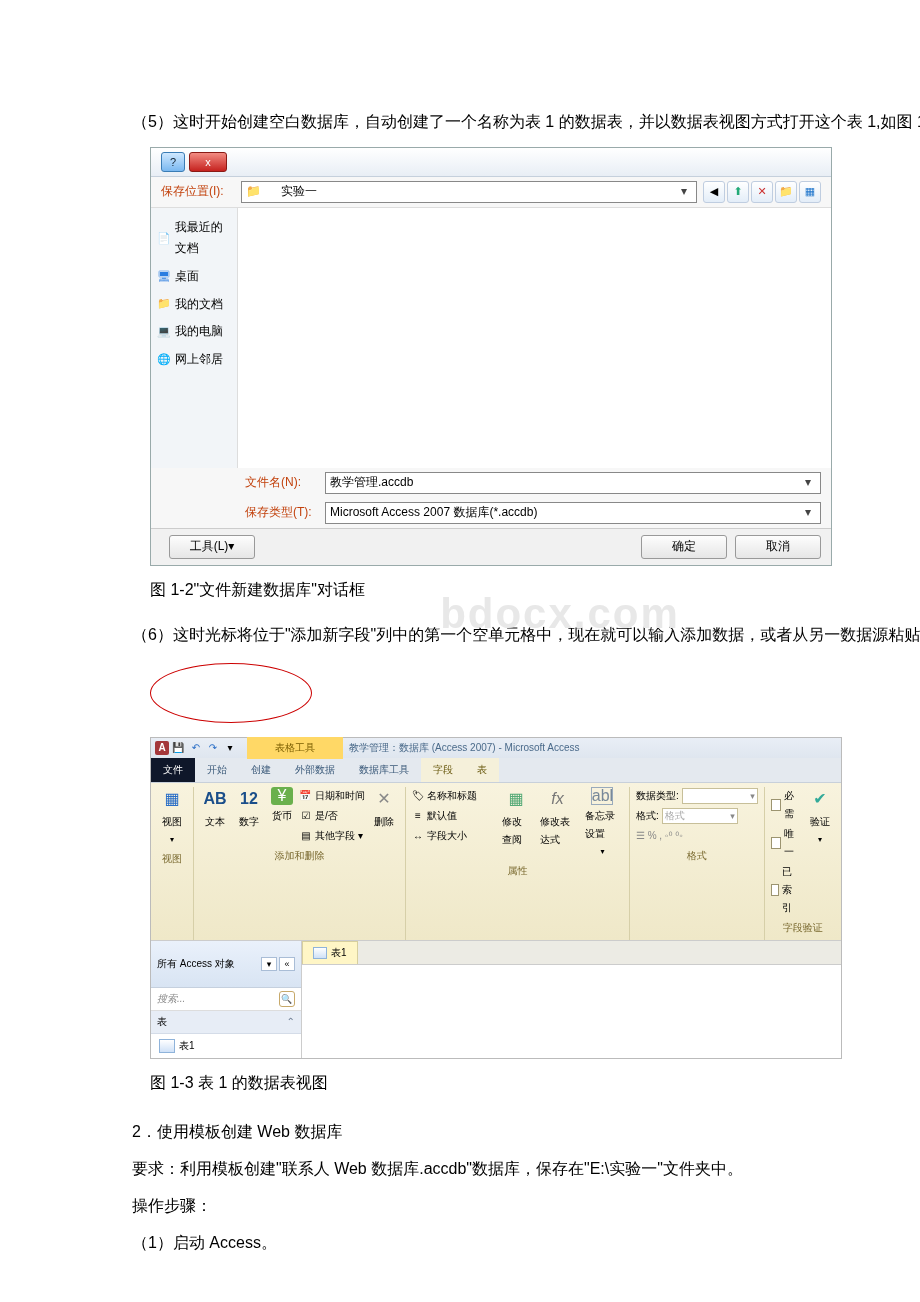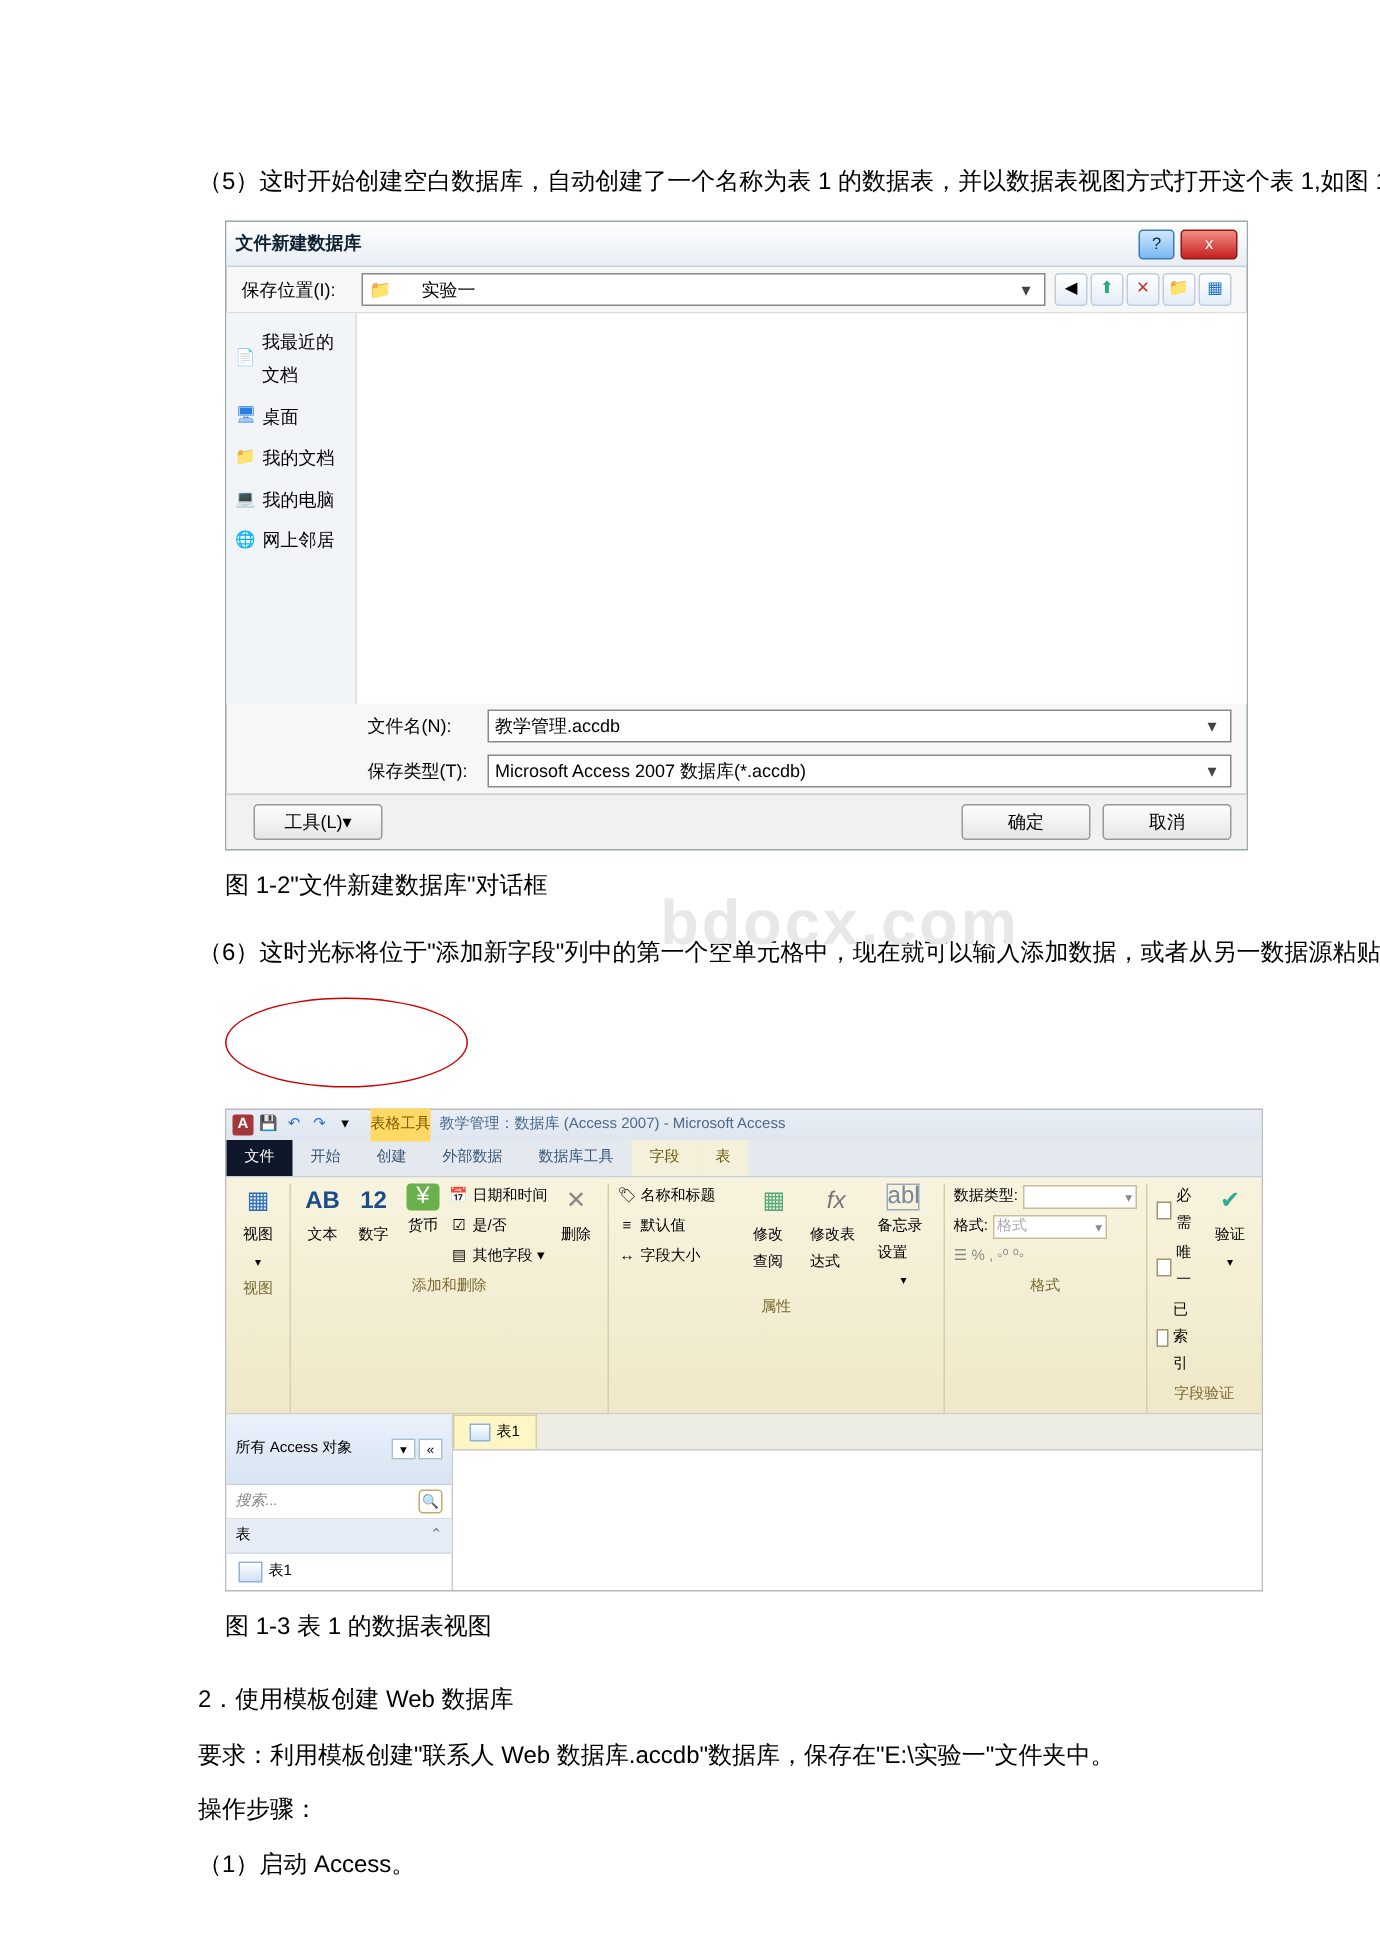--- a/index.html
+++ b/index.html
@@ -11,21 +11,21 @@
 
 
 .dialog{width:680px;margin:10px auto 10px 50px;border:1px solid #9aa;font-size:12px;background:#f7f7f7}
 .title-bar{display:flex;align-items:center;background:linear-gradient(#fff,#e8eef5);border-bottom:1px solid #c5d0dc;padding:4px 6px}
 .title-bar .t{flex:1;font-weight:bold;color:#123}
 .winbtn{display:inline-block;text-align:center;font-size:11px;margin-left:4px;border-radius:3px}
 .help-btn{width:22px;height:18px;background:linear-gradient(#cfe8ff,#7ab8f0);border:1px solid #3a7cb5;color:#123}
 .close-btn{width:36px;height:18px;background:linear-gradient(#f28b82,#c5221f);border:1px solid #8a1a15;color:#fff}
 
 .row{display:flex;align-items:center;padding:4px 10px;gap:6px}
-.lbl{min-width:74px;color:#000000}
+.lbl{min-width:74px;color:#c2410c}
 .combo{flex:1;display:flex;align-items:center;border:1px solid #888;background:#fff;height:20px;padding:0 4px}
 .combo .arrow{width:16px;text-align:center;color:#444}
 .tool-icons{display:flex;gap:2px}
 .ti{width:20px;height:20px;border:1px solid #bfcde0;background:linear-gradient(#fff,#e3edf8);border-radius:3px;display:flex;align-items:center;justify-content:center;font-size:11px}
 
 .dlg-body{display:flex;height:260px;background:#fff;border-top:1px solid #ddd}
 .places{width:78px;background:#f2f5f8;border-right:1px solid #ddd;padding:6px 4px}
 .place{display:flex;align-items:center;gap:4px;padding:3px 2px;cursor:default}
 .pic{width:14px;height:14px;display:flex;align-items:center;justify-content:center;font-size:11px}
 .area{flex:1;background:#fff}
@@ -37,21 +37,21 @@
 
 
 .ellipse{width:160px;height:58px;border:1px solid #c00;border-radius:50%;margin:14px 0 14px 50px}
 
 
 .ribbon{width:690px;margin:6px auto 6px 50px;border:1px solid #bbb;font-size:10px;background:#eef2f6}
 .rtitle{display:flex;align-items:center;background:linear-gradient(#e9eef6,#dfe6ef);height:20px}
 .qat{display:flex;align-items:center;padding:0 4px;gap:3px}
 .qat span{width:14px;height:14px;display:inline-flex;align-items:center;justify-content:center}
 .a-logo{width:16px;height:16px;background:#a4373a;color:#fff;font-weight:bold;border-radius:2px;font-size:10px}
-.rtitle .context{background:#ffd866;padding:2px 0;color:#7a5d00;margin:0 6px}
+.rtitle .context{background:#ffd866;padding:2px 28px;color:#7a5d00;margin:0 6px}
 .rtitle .app{flex:1;color:#4a6a8a}
 .tabs{display:flex;background:#e4e9ef;border-bottom:1px solid #c8d0da}
 .tab{padding:3px 12px;color:#3b5a7a}
 .tab.file{background:#0f172a;color:#fff}
 .tab.on{background:#f5f0da;color:#6a5a10}
 .groups{display:flex;background:linear-gradient(#f8f3de,#efe8c8);padding:4px 0 0}
 .group{border-right:1px solid #d6cfa8;padding:0 6px 2px;display:flex;flex-direction:column}
 .grow{display:flex;gap:4px;align-items:flex-start;min-height:44px}
 .big{display:flex;flex-direction:column;align-items:center;gap:2px;padding:0 3px}
 .big .ico{width:24px;height:24px;display:flex;align-items:center;justify-content:center;font-size:16px}
@@ -89,21 +89,20 @@
 .section{margin-top:20px}
 </style>
 </head>
 <body>
 
 <div class="page">
   <p class="para">（5）这时开始创建空白数据库，自动创建了一个名称为表 1 的数据表，并以数据表视图方式打开这个表 1,如图 1-3 所示。</p>
 
   <div class="dialog">
     <div class="title-bar">
-      <span class="t">文件新建数据库</span>
       <span class="winbtn help-btn">?</span>
       <span class="winbtn close-btn">x</span>
     </div>
     <div class="row">
       <span class="lbl">保存位置(I):</span>
       <div class="combo">
         <span style="color:#e3b23c">📁</span>
         <span style="margin-left:20px">实验一</span>
         <span class="arrow" style="margin-left:auto">▾</span>
       </div>

